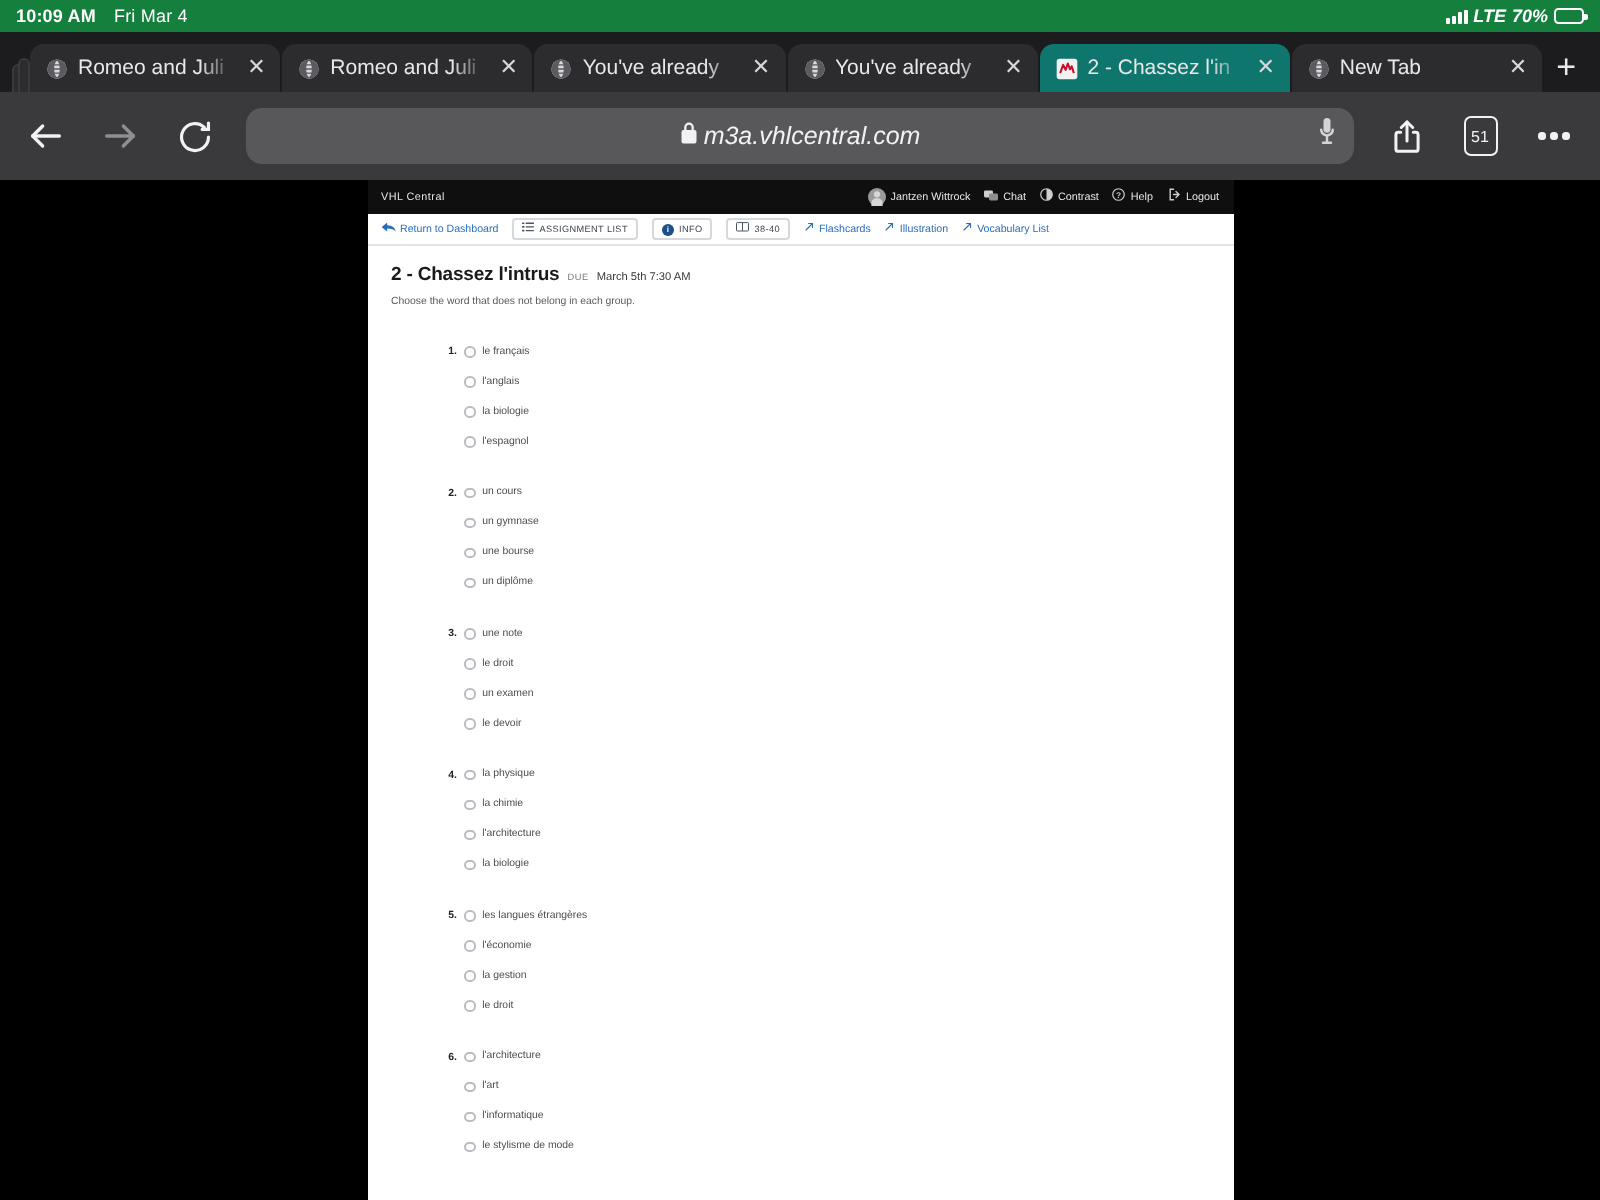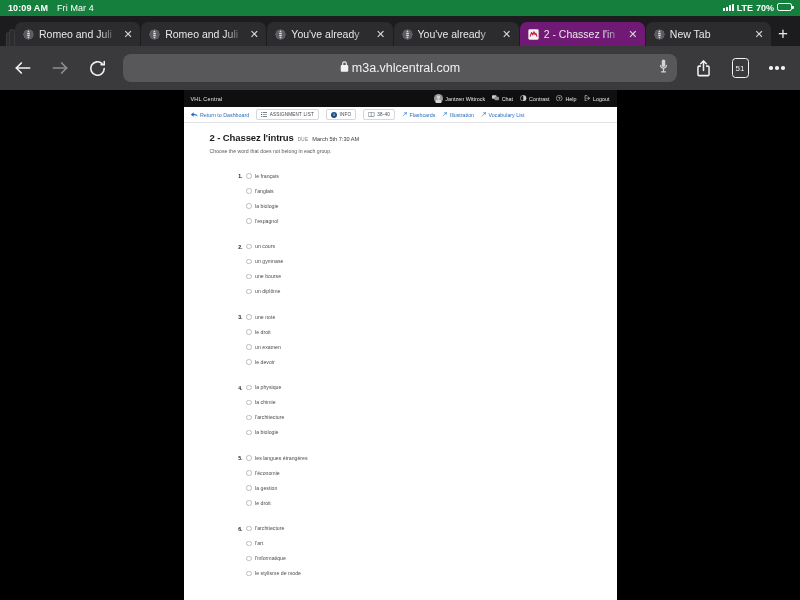--- a/index.html
+++ b/index.html
@@ -15,21 +15,21 @@
   .statusbar {
     height: 16px; width: 100%;
     background: #15803d;
     display: flex; align-items: center;
     padding: 0 8px;
     color: #fff;
     font-size: 9px;
     font-weight: 600;
   }
   .sb-left { display: flex; align-items: center; gap: 9px; }
-  .sb-right { margin-left: auto; display: flex; align-items: flex-start; gap: 3px; }
+  .sb-right { margin-left: auto; display: flex; align-items: center; gap: 3px; font-style: italic; }
   .sb-time { letter-spacing: 0.1px; }
   .sb-date { font-weight: 400; letter-spacing: 0.1px; }
   .signal-bars { display: flex; align-items: flex-end; gap: 1px; height: 8px; }
   .signal-bars i { display:block; width: 1.8px; background: #fff; border-radius: 0.5px; }
   .signal-bars i:nth-child(1){ height: 3px; }
   .signal-bars i:nth-child(2){ height: 4.5px; }
   .signal-bars i:nth-child(3){ height: 6px; }
   .signal-bars i:nth-child(4){ height: 7.5px; }
   .batt {
     width: 15px; height: 8px; border: 1px solid #fff; border-radius: 2.2px;
@@ -64,21 +64,21 @@
     border-radius: 7px 7px 0 0;
     display: flex; align-items: center;
     padding: 0 6px 0 8px;
     gap: 5px;
     color: #e8e8ea;
     font-size: 10.5px;
     margin-right: 1px;
     position: relative;
     overflow: hidden;
   }
-  .tab.active { background: #701a75; }
+  .tab.active { background: #0f766e; }
   .tab .favicon {
     width: 11px; height: 11px; flex: 0 0 auto;
     display: flex; align-items: center; justify-content: center;
   }
   .tab .tab-label {
     flex: 1 1 auto; white-space: nowrap; overflow: hidden;
     -webkit-mask-image: linear-gradient(to right, #000 78%, transparent 100%);
             mask-image: linear-gradient(to right, #000 78%, transparent 100%);
   }
   .tab .tab-close {
@@ -106,21 +106,21 @@
   }
   .tb-icon.dim { color: #8e8e93; }
   .urlbar {
     flex: 1 1 auto; height: 28px;
     background: #58585b; border-radius: 8px;
     display: flex; align-items: center; justify-content: center;
     position: relative; padding: 0 28px;
     margin: 0 2px;
   }
   .urlbar .url-text {
-    color: #f2f2f4; font-size: 12.5px; display: flex; align-items: flex-end; gap: 3px;
+    color: #f2f2f4; font-size: 12.5px; display: flex; align-items: flex-end; gap: 3px; font-style: italic;
   }
   .urlbar .mic {
     position: absolute; right: 8px; top: 50%; transform: translateY(-50%);
     color: #d4d4d6;
   }
   .tabcount {
     width: 17px; height: 20px; border: 1.4px solid #f2f2f4; border-radius: 3.5px;
     display: flex; align-items: center; justify-content: center;
     color: #f2f2f4; font-size: 8px; font-weight: 400;
   }
@@ -181,21 +181,21 @@
   .dot-badge {
     width: 6px; height: 6px; border-radius: 50%; background: #1b4f8a;
     display: flex; align-items: center; justify-content: center;
     color: #fff; font-size: 4px; font-weight: 700; flex: 0 0 auto;
   }
 
   
   .vhl-content {
     background: #fff;
     flex: 1 1 auto;
-    padding: 9px 12px 0 26px;
+    padding: 9px 12px 0 12px;
     overflow: hidden;
   }
   .title-row { display: flex; align-items: baseline; gap: 4px; }
   .act-title { font-size: 9.5px; font-weight: 700; color: #1a1a1a; letter-spacing: -0.1px; }
   .due-label { font-size: 4.6px; color: #777; text-transform: uppercase; letter-spacing: 0.3px; }
   .due-date { font-size: 5.6px; color: #3a3a3a; }
   .instructions { margin-top: 5px; font-size: 5.2px; color: #5a5a5a; }
 
   .qlist { margin-top: 18px; padding-left: 25px; }
   .qgroup { margin-bottom: 10.5px; }

